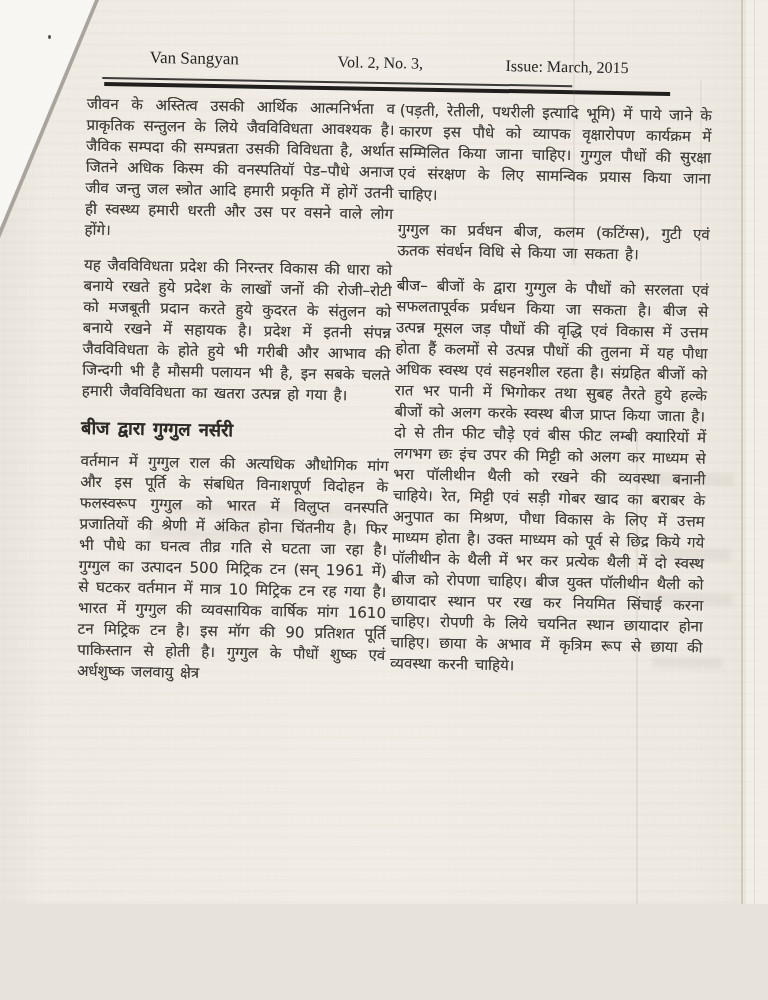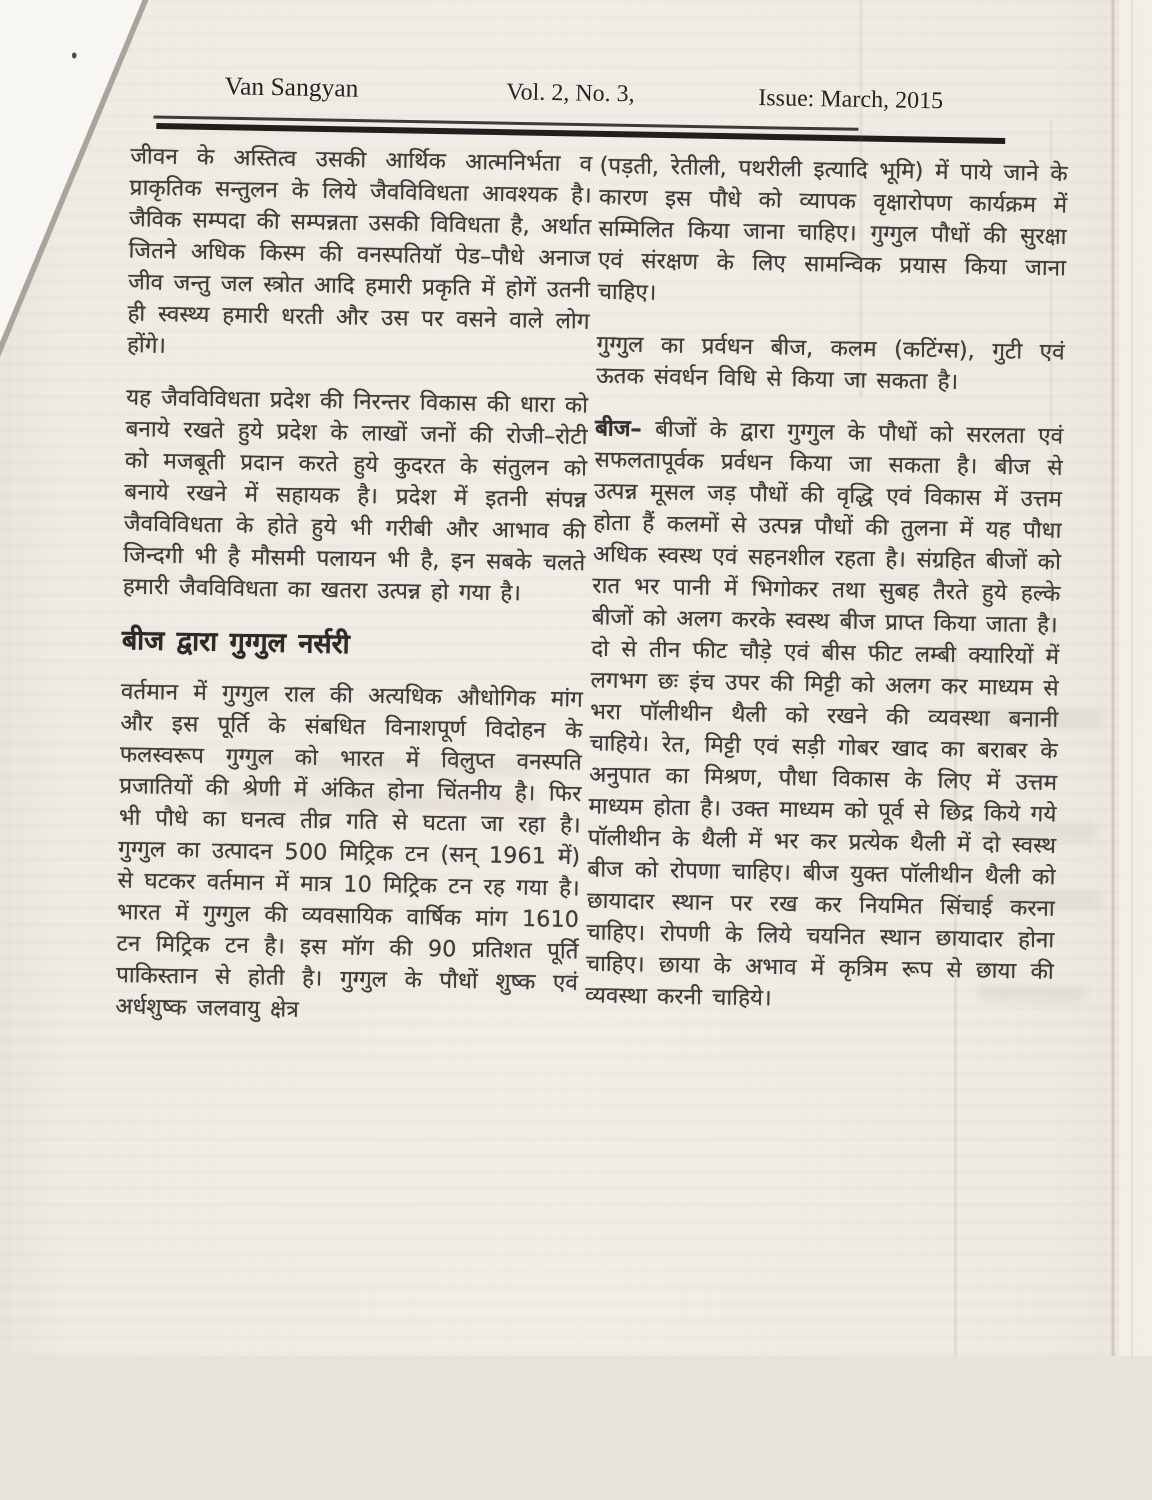--- a/index.html
+++ b/index.html
@@ -26,21 +26,21 @@
 
   .col { position:absolute; color:#3e3c38; font-size:15px; line-height:21px;
          text-align:justify; text-justify:inter-word; word-spacing:2px;
          text-shadow:0 0 0.6px rgba(62,60,56,0.55); }
   .col-left  { left:80px;  top:99px;  width:308px; }
   .col-right { left:393px; top:100px; width:312px; }
   .col p { margin-bottom:14px; }
   .col p.tight { margin-top:-14px; margin-bottom:0; }
   .col h2 { font-size:18px; line-height:24px; color:#2d2b27; margin:3px 0 11px 0;
             font-weight:bold; text-align:left; }
-  .lead { font-weight:bold; color:#34322e; }
+  .lead { font-weight:normal; color:#34322e; }
 
   .footer-rule { position:absolute; left:78px; top:963px; width:382px; border-top:1.5px solid #4a4845; }
   .footer-text { position:absolute; left:80px; top:968px; font-family:"Liberation Sans",sans-serif;
                  font-style:italic; font-weight:bold; font-size:12.5px; color:#1d1c1b; }
   .page-num { position:absolute; left:650px; top:977px; font-family:"Liberation Sans",sans-serif;
               font-size:11px; color:#3a3936; }
 
   
   .ghost { position:absolute; background:rgba(118,104,84,0.08); filter:blur(2px); border-radius:2px; }
 

